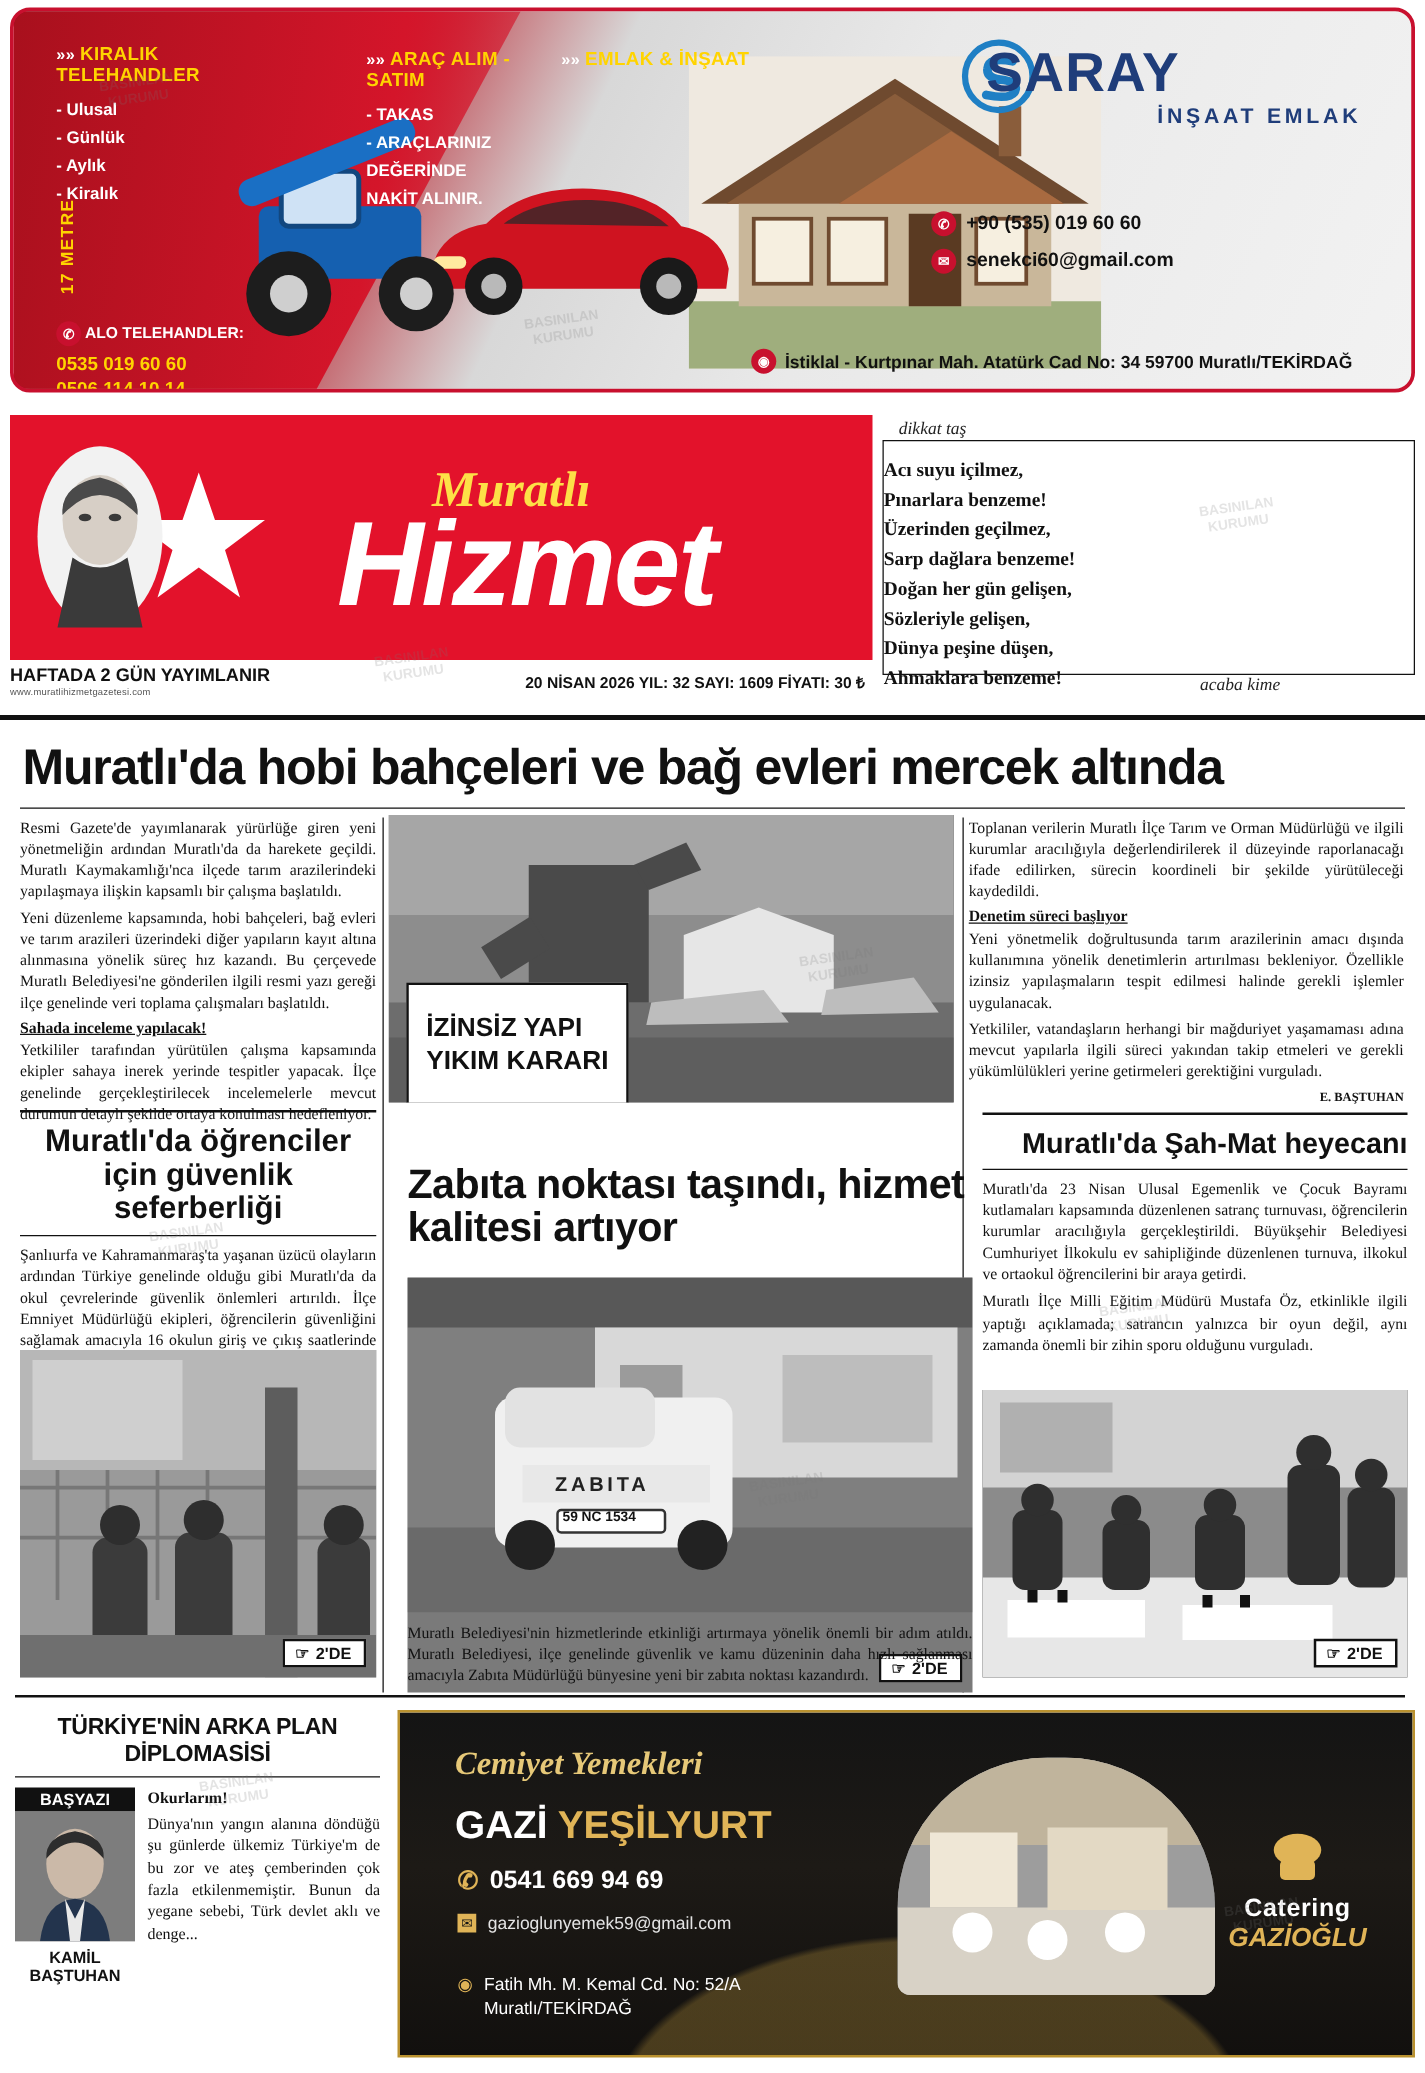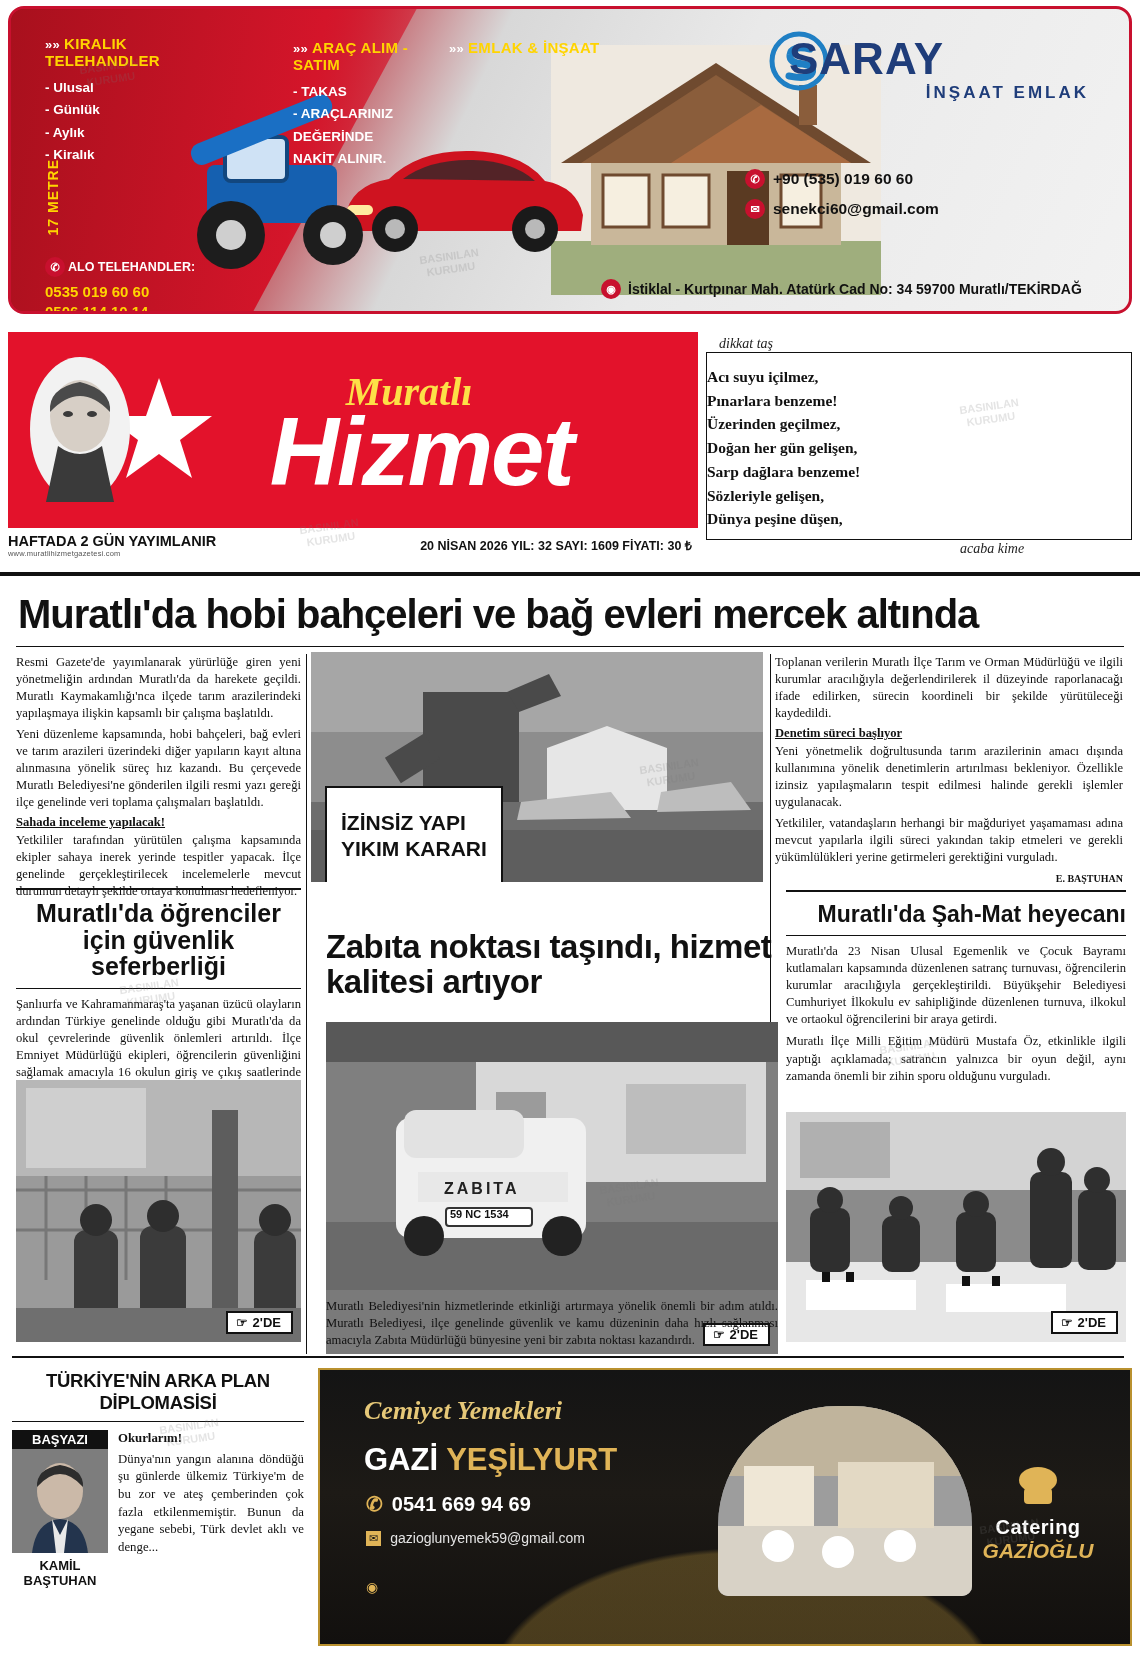--- a/index.html
+++ b/index.html
@@ -396,24 +396,25 @@
       <div class="right">20 NİSAN 2026  YIL: 32  SAYI: 1609  FİYATI: 30 ₺</div>
     </div>
   </div>
 
   <div class="poem-label-top">dikkat taş</div>
   <div class="poembox">
     <div class="poem">
       <div>Acı suyu içilmez,</div>
       <div>Pınarlara benzeme!</div>
       <div>Üzerinden geçilmez,</div>
+      <div>Sarp dağlara benzeme!</div>
       <div>Doğan her gün gelişen,</div>
-      <div>Sarp dağlara benzeme!</div>
       <div>Sözleriyle gelişen,</div>
       <div>Dünya peşine düşen,</div>
+      <div>Ahmaklara benzeme!</div>
     </div>
   </div>
   <div class="poem-label-bottom">acaba kime</div>
 
   <div class="mainrule"></div>
 
   <div class="lead-head">Muratlı'da hobi bahçeleri ve bağ evleri mercek altında</div>
   <div class="rule-thin" style="left:16px; top:646px; width:1108px; height:1px;"></div>
 
   <div class="lead-left">
@@ -606,20 +607,24 @@
     <div class="botad-phone">
       <span style="color:#e0b457">✆</span>
       <span>0541 669 94 69</span>
     </div>
     <div class="botad-mail">
       <span style="color:#e0b457; background:#e0b457; color:#141414; font-size:11px; padding:1px 3px;">✉</span>
       <span>gazioglunyemek59@gmail.com</span>
     </div>
     <div class="botad-addr">
       <span style="color:#e0b457">◉</span>
+      <span>
+        <span>Fatih Mh. M. Kemal Cd. No: 52/A</span><br>
+        <span>Muratlı/TEKİRDAĞ</span>
+      </span>
     </div>
     <div class="botad-photo">
       <svg viewBox="0 0 254 190" width="254" height="190">
         <rect width="254" height="190" fill="#9d9d9d"></rect>
         <rect x="0" y="0" width="254" height="70" fill="#c0b49c"></rect>
         <rect x="0" y="120" width="254" height="70" fill="#d8d2c6"></rect>
         <rect x="26" y="60" width="70" height="60" fill="#efe7d6"></rect>
         <rect x="120" y="56" width="96" height="66" fill="#e3d9c4"></rect>
         <circle cx="60" cy="140" r="16" fill="#fff"></circle>
         <circle cx="120" cy="146" r="16" fill="#fff"></circle>

